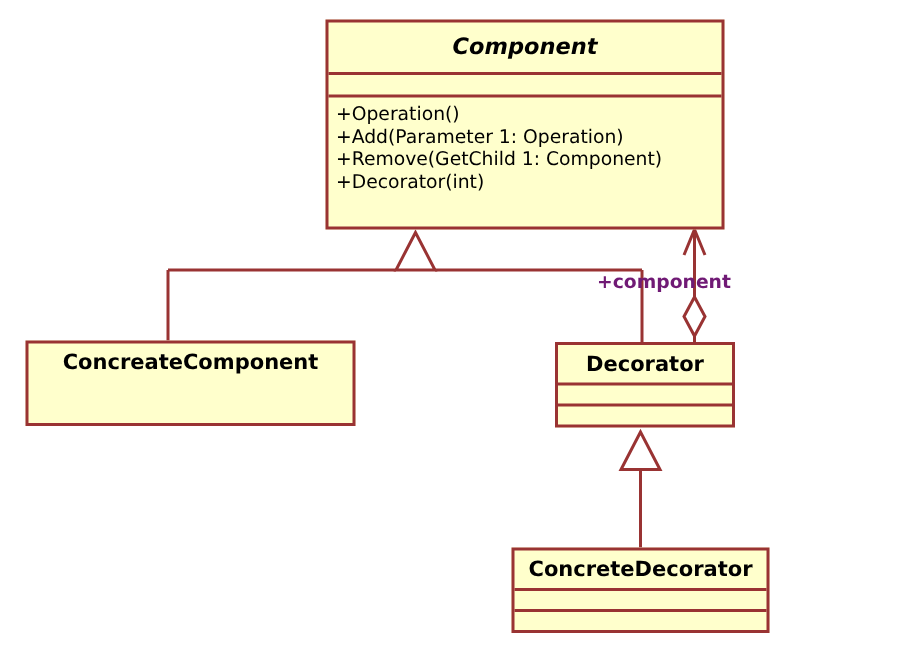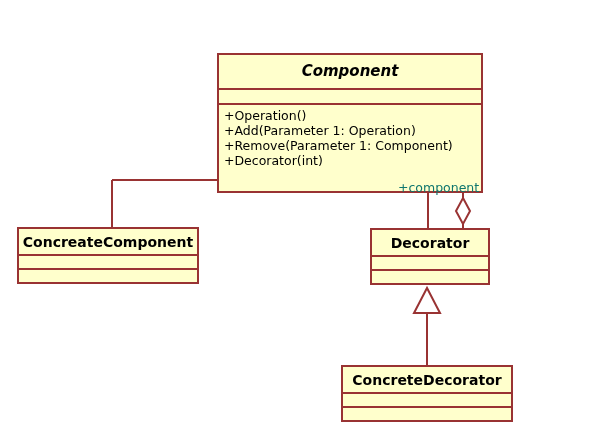--- a/index.html
+++ b/index.html
@@ -57,26 +57,26 @@
     line-height: 15px;
     color: #000000;
     white-space: nowrap;
   }
   .uml-ops.empty {
     padding: 0;
     min-height: 12px;
   }
 
   
-  #box-component { left: 217px; top: 13px; width: 266px; height: 140px; margin-top: 40px; }
+  #box-component { left: 217px; top: 13px; width: 266px; height: 140px; }
   #box-component .uml-name { height: 33px; display: flex; align-items: center; justify-content: center; font-size: 15px; }
   #box-component .uml-attrs { height: 15px; }
 
   
-  #box-concreatecomponent { left: 17px; top: 227px; width: 182px; height: 57px; }
+  #box-concreatecomponent { left: 17px; top: 227px; width: 220px; height: 57px; align-items: center; }
   #box-concreatecomponent .uml-name { height: 25px; display: flex; align-items: center; justify-content: center; }
   #box-concreatecomponent .uml-attrs { height: 14px; }
 
   
   #box-decorator { left: 370px; top: 228px; width: 120px; height: 57px; }
   #box-decorator .uml-name { height: 25px; display: flex; align-items: center; justify-content: center; }
   #box-decorator .uml-attrs { height: 14px; }
 
   
   #box-concretedecorator { left: 341px; top: 365px; width: 172px; height: 57px; }
@@ -89,23 +89,24 @@
     left: 0; top: 0;
     width: 613px;
     height: 442px;
     pointer-events: none;
   }
 
   
   .assoc-label {
     position: absolute;
     font-size: 12.5px;
-    color: #0f766e;
+    color: #701a75;
     white-space: nowrap;
     line-height: 1;
+    font-weight: bold;
   }
   #label-component { left: 398px; top: 182px; }
 </style>
 </head>
 <body>
 
 <div id="canvas">
 
   <svg id="connectors" viewBox="0 0 613 442" xmlns="http://www.w3.org/2000/svg">
 
@@ -138,21 +139,21 @@
       <line x1="427" y1="313" x2="427" y2="365" stroke="#993333" stroke-width="2"></line>
     </g>
   </svg>
 
   <div class="uml-class" id="box-component">
     <div class="uml-name abstract">Component</div>
     <div class="uml-attrs"></div>
     <div class="uml-ops">
       <div class="uml-op">+Operation()</div>
       <div class="uml-op">+Add(Parameter 1: Operation)</div>
-      <div class="uml-op">+Remove(Parameter 1: Component)</div>
+      <div class="uml-op">+Remove(GetChild 1: Component)</div>
       <div class="uml-op">+Decorator(int)</div>
     </div>
   </div>
 
   <div class="uml-class" id="box-concreatecomponent">
     <div class="uml-name">ConcreateComponent</div>
     <div class="uml-attrs"></div>
     <div class="uml-ops empty"></div>
   </div>
 

